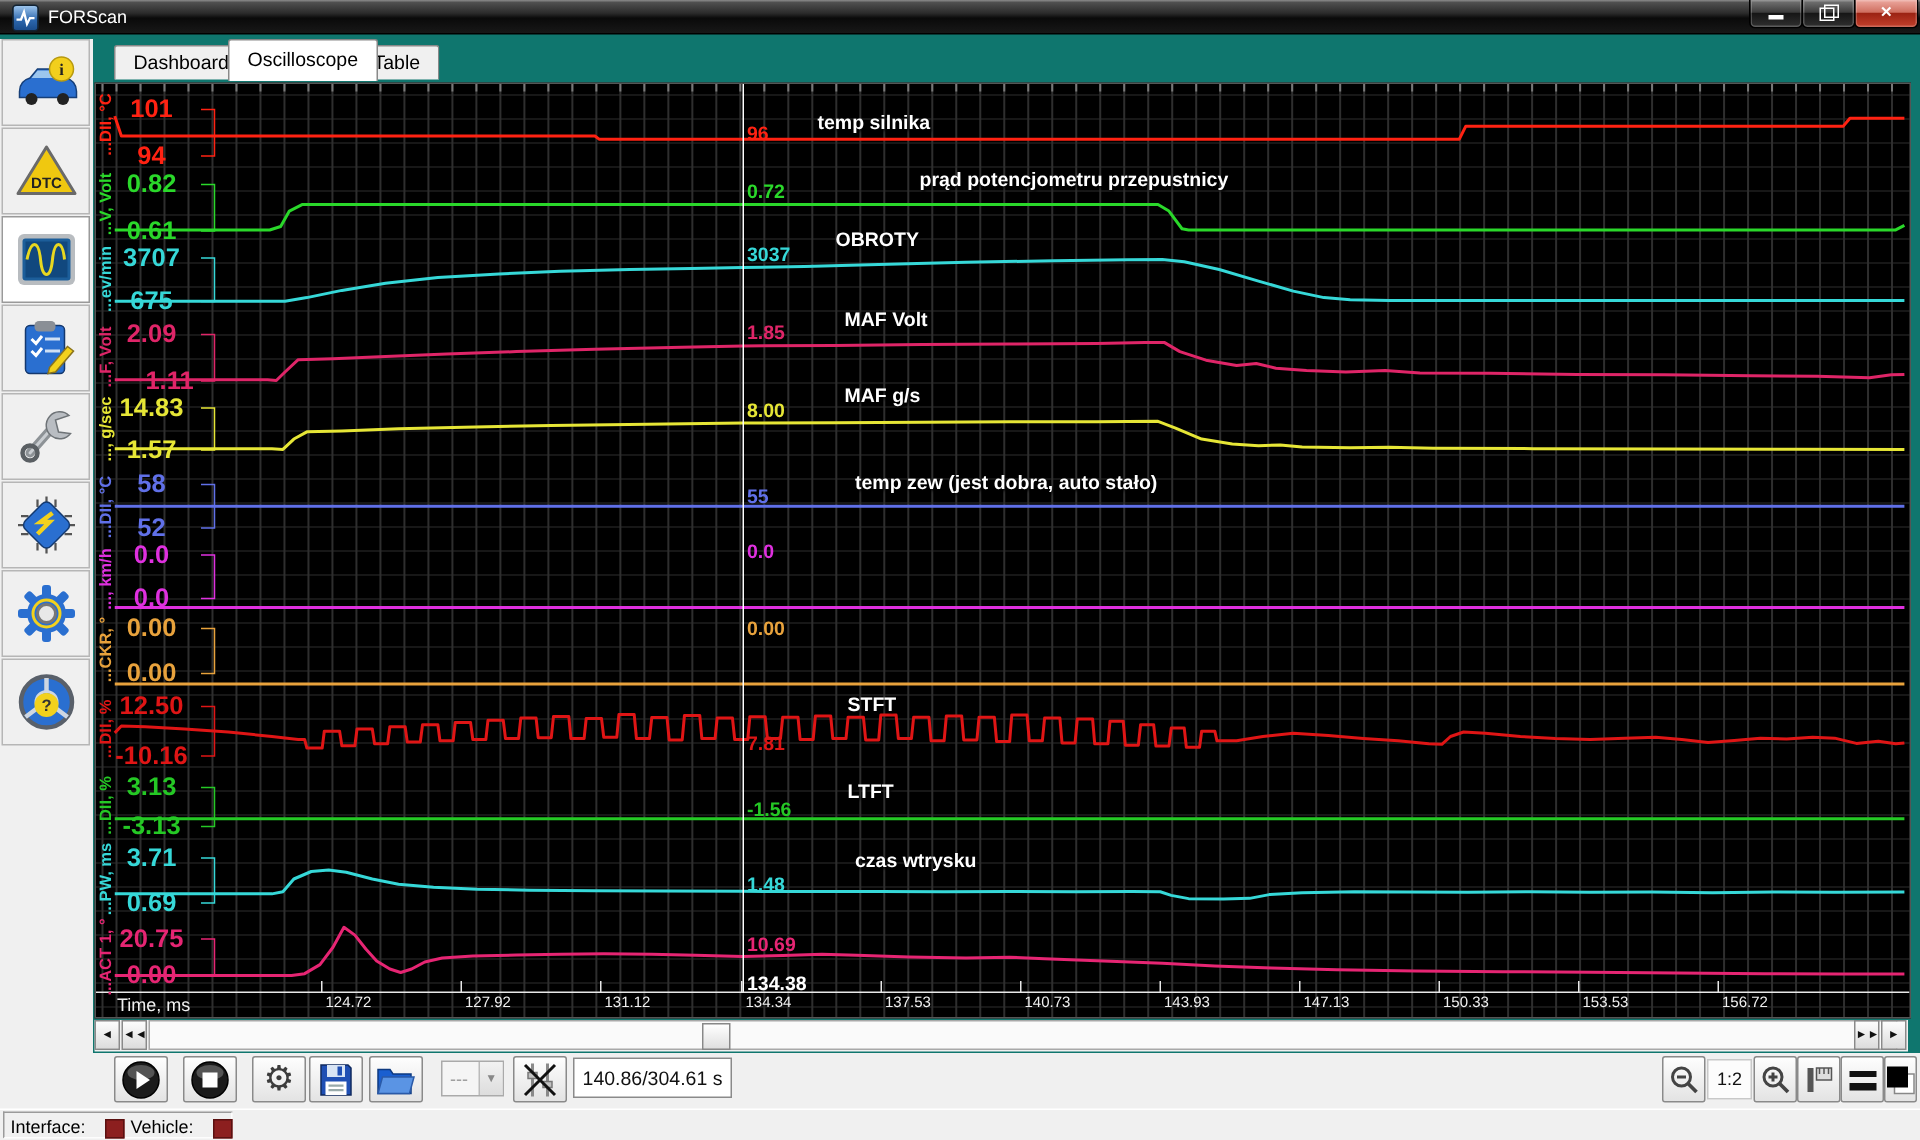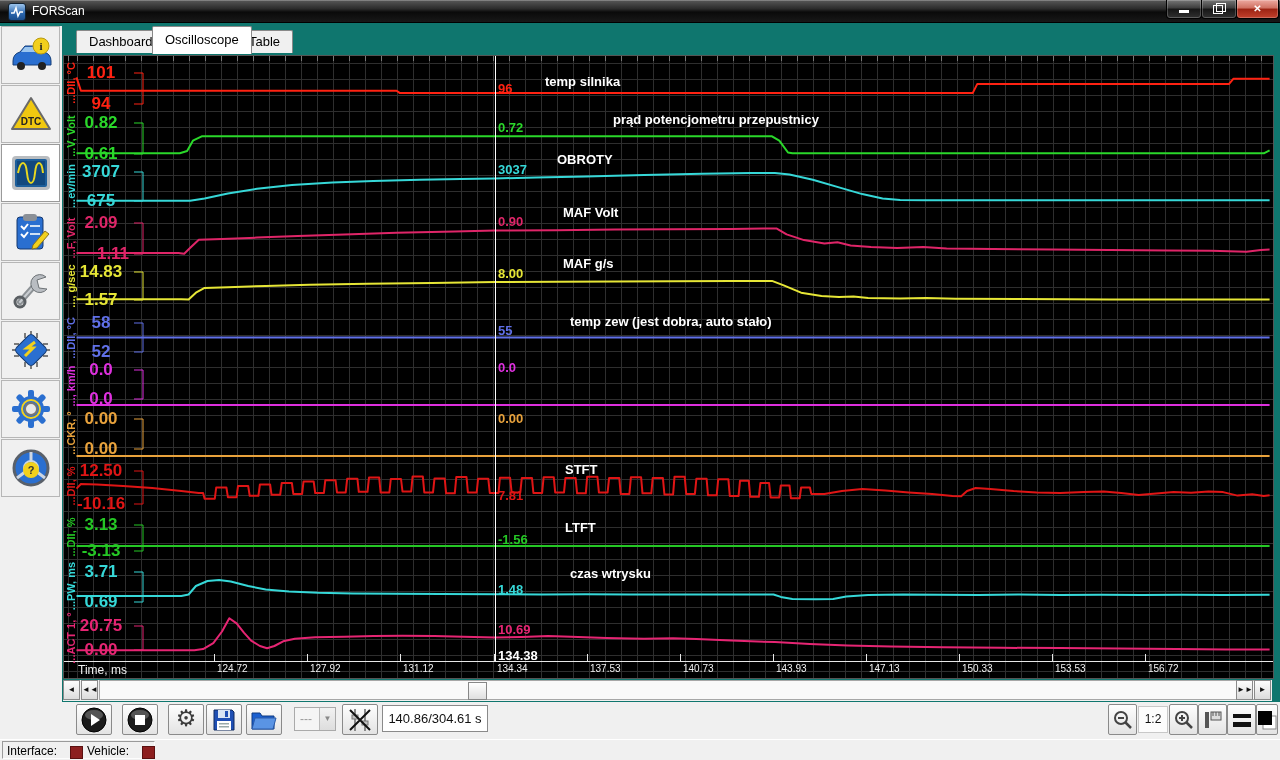--- a/index.html
+++ b/index.html
@@ -255,21 +255,21 @@
       <div class="cur" style="left: 434px; top: 64px; color: rgb(42, 216, 42);">0.72</div>
       <div class="scale" style="left: 8px; top: 108px; color: rgb(54, 216, 216);">3707</div>
       <div class="scale" style="left: 8px; top: 137px; color: rgb(54, 216, 216);">675</div>
       <div class="unit" style="top: 122px; color: rgb(54, 216, 216);">...ev/min</div>
       <div class="cname" style="left: 493px; top: 96px;">OBROTY</div>
       <div class="cur" style="left: 434px; top: 106px; color: rgb(54, 216, 216);">3037</div>
       <div class="scale" style="left: 8px; top: 159px; color: rgb(223, 37, 104);">2.09</div>
       <div class="scale" style="left: 20px; top: 190px; color: rgb(223, 37, 104);">1.11</div>
       <div class="unit" style="top: 174px; color: rgb(223, 37, 104);">...F, Volt</div>
       <div class="cname" style="left: 499px; top: 149px;">MAF Volt</div>
-      <div class="cur" style="left: 434px; top: 158px; color: rgb(223, 37, 104);">0.90</div>
+      <div class="cur" style="left: 434px; top: 158px; color: rgb(223, 37, 104);">1.85</div>
       <div class="scale" style="left: 8px; top: 208px; color: rgb(230, 230, 54);">14.83</div>
       <div class="scale" style="left: 8px; top: 236px; color: rgb(230, 230, 54);">1.57</div>
       <div class="unit" style="top: 222px; color: rgb(230, 230, 54);">..., g/sec</div>
       <div class="cname" style="left: 499px; top: 200px;">MAF g/s</div>
       <div class="cur" style="left: 434px; top: 210px; color: rgb(230, 230, 54);">8.00</div>
       <div class="scale" style="left: 8px; top: 259px; color: rgb(96, 112, 232);">58</div>
       <div class="scale" style="left: 8px; top: 288px; color: rgb(96, 112, 232);">52</div>
       <div class="unit" style="top: 274px; color: rgb(96, 112, 232);">...DII, °C</div>
       <div class="cname" style="left: 506px; top: 258px;">temp zew (jest dobra, auto stało)</div>
       <div class="cur" style="left: 434px; top: 267px; color: rgb(96, 112, 232);">55</div>

